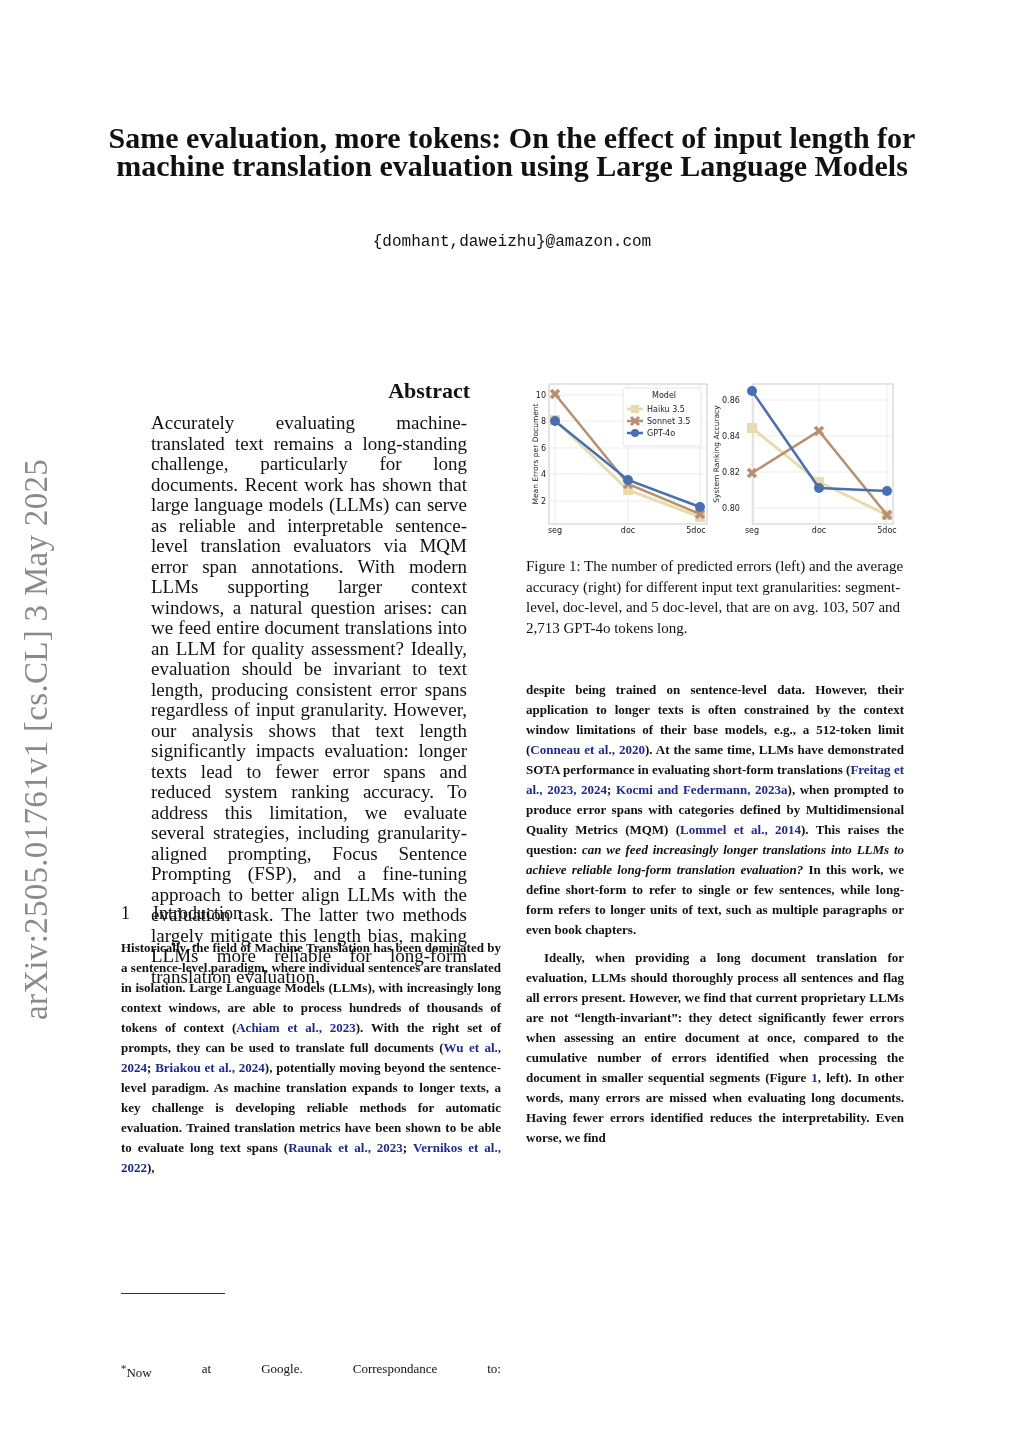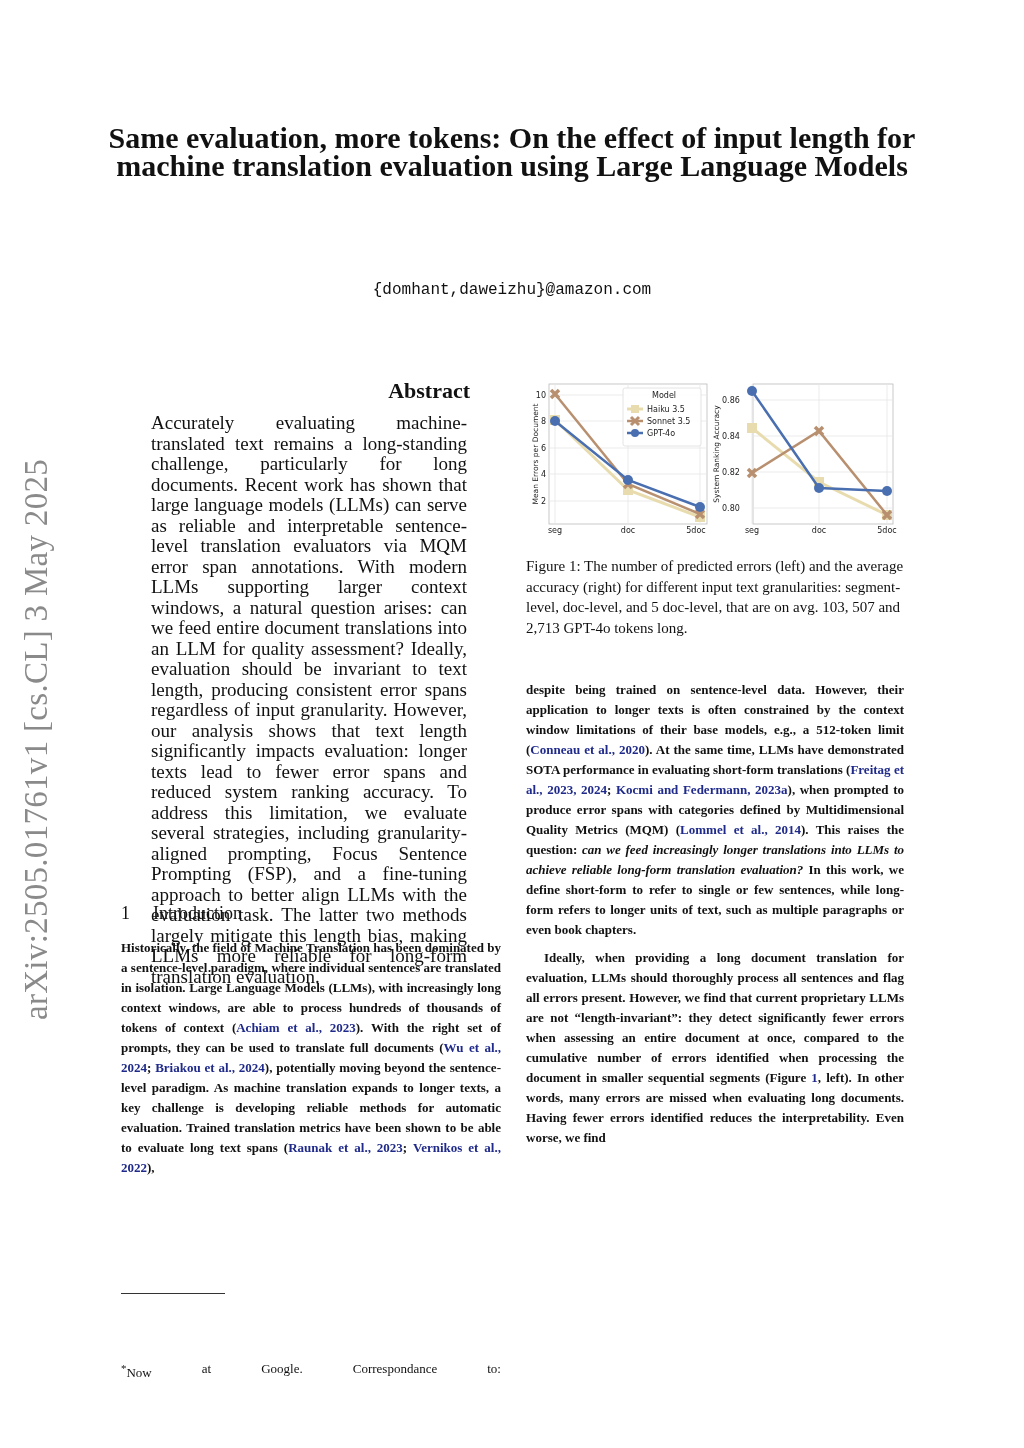--- a/index.html
+++ b/index.html
@@ -2,21 +2,21 @@
 <html><head>
 <meta charset="utf-8">
 <style>
   html,body{margin:0;padding:0;background:#fff;}
   body{width:1024px;height:1448px;position:relative;overflow:hidden;font-family:"Liberation Serif","DejaVu Serif",serif;color:#111;}
   .arxiv{position:absolute;left:18px;top:1020px;transform:rotate(-90deg);transform-origin:left top;font-size:33px;color:#8a8a8a;white-space:nowrap;letter-spacing:0.3px;}
   .title{position:absolute;left:100px;width:824px;top:124px;text-align:center;font-weight:bold;font-size:30px;line-height:28px;}
   .authors{position:absolute;left:0;width:1024px;top:230px;text-align:center;font-size:18px;line-height:24px;}
   .authors .names{font-weight:bold;}
   .authors .star{color:#3050a0;font-size:11px;vertical-align:super;font-weight:normal;}
-  .authors .mono{font-family:"Liberation Mono","DejaVu Sans Mono",monospace;font-size:16px;margin-top:48px;}
+  .authors .mono{font-family:"Liberation Mono","DejaVu Sans Mono",monospace;font-size:16px;}
   .abs-h{position:absolute;left:150px;width:320px;top:378px;text-align:right;font-weight:bold;font-size:22px;}
   .abs{position:absolute;left:151px;width:316px;top:413px;font-size:19px;line-height:20.5px;text-align:justify;hyphens:auto;}
   .sec{position:absolute;left:121px;top:903px;font-weight:normal;font-size:18px;}
   .sec .num{display:inline-block;width:32px;}
   .col{font-size:13px;line-height:20px;text-align:justify;font-weight:bold;}
   .left{position:absolute;left:121px;width:380px;top:938px;}
   .right{position:absolute;left:526px;width:378px;top:680px;}
   .p2{text-indent:18px;margin-top:8px;}
   a,.cite{color:#1f2a8a;text-decoration:none;}
   .fnrule{position:absolute;left:121px;top:1293px;width:104px;border-top:1px solid #333;}

